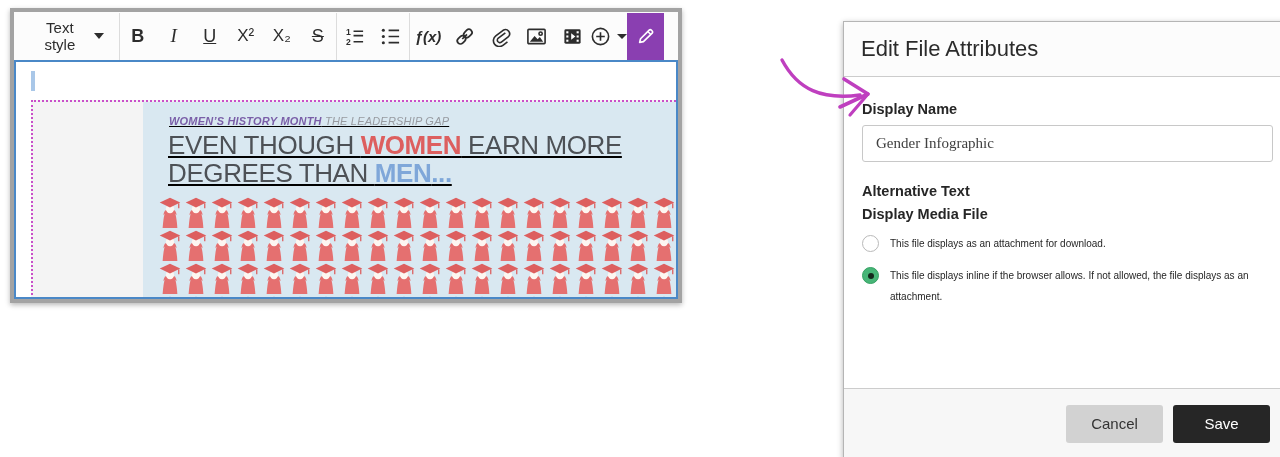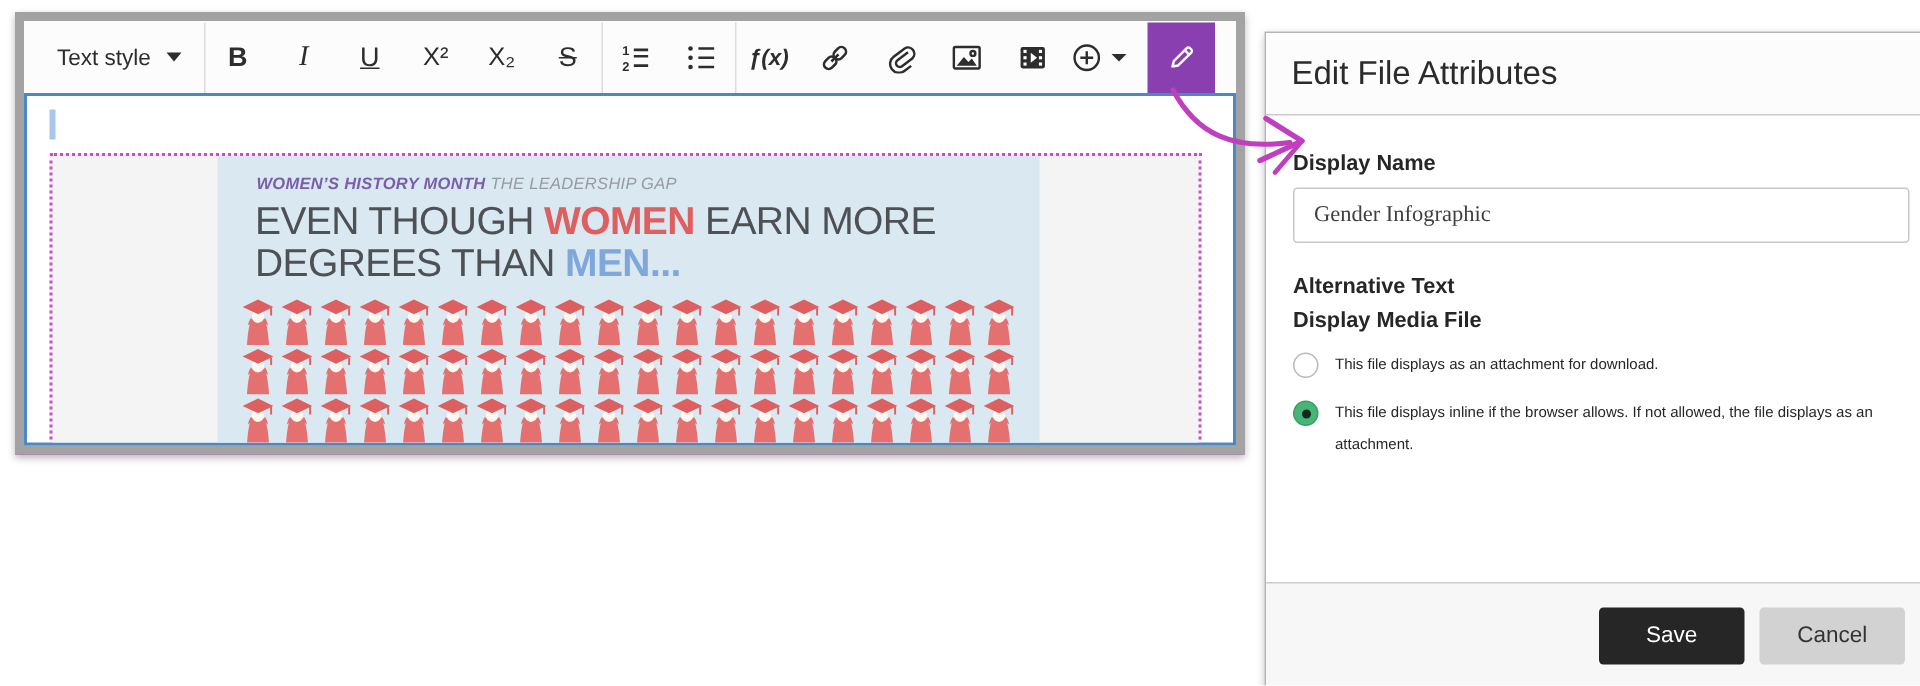--- a/index.html
+++ b/index.html
@@ -1,22 +1,22 @@
 <!DOCTYPE html>
 <html><head>
 <meta charset="utf-8">
 <style>
   * { margin:0; padding:0; box-sizing:border-box; }
   html,body { width:1280px; height:457px; background:#ffffff;
     font-family:"Liberation Sans", sans-serif; }
   #canvas { position:relative; width:1280px; height:457px; overflow:hidden; background:#fff; }
 
   
-  .editor-card { position:absolute; left:10px; top:8px; width:820px; height:295px;
-    background:#a21caf; border:6px solid #a3a3a3; box-shadow:0 2px 5px rgba(0,0,0,.28); }
+  .editor-card { position:absolute; left:10px; top:8px; width:672px; height:295px;
+    background:#4d7c0f; border:4px solid #a3a3a3; box-shadow:0 2px 5px rgba(0,0,0,.28); }
   .toolbar { position:absolute; left:0; top:0; right:0; height:48px; background:#fcfcfc;
     display:flex; align-items:center; padding-left:10px; }
   .tb-sep { width:1px; height:47px; background:#dcdcdc; flex:none; }
   .text-style { display:flex; align-items:center; gap:10px; padding:0 15px 0 12px;
     height:47px; font-size:15px; color:#2d2d2d; background:none; border:none; cursor:pointer; }
   .dd-caret { width:0; height:0; border-left:5px solid transparent; border-right:5px solid transparent;
     border-top:6px solid #2d2d2d; display:inline-block; }
   .tb-btn { width:44px; height:47px; display:flex; align-items:center; justify-content:center;
     background:none; border:none; font-size:17px; color:#2d2d2d; cursor:pointer; gap:6px; }
   .tb-btn svg { width:21px; height:21px; }
@@ -29,21 +29,21 @@
   .tb-active svg { width:20px; height:20px; }
 
   .content { position:absolute; left:0; right:0; top:48px; bottom:0;
     border:2px solid #4a88c7; background:#fff; overflow:hidden; }
   .caret-bar { position:absolute; left:15px; top:9px; width:4px; height:20px; background:#a9c7e8; }
   .selection { position:absolute; left:15px; top:38px; width:768px; height:215px;
     background:#f4f4f4; border:2px dotted #c94fc9; }
 
   
   .infographic { position:absolute; left:127px; top:40px; width:548px; height:260px;
-    background:#d9e8f1; overflow:hidden; }
+    background:#d9e8f1; overflow:hidden;text-decoration:underline; }
   .info-kicker { margin:13px 0 0 26px; font-size:11px; font-style:italic; letter-spacing:.2px; }
   .kb { color:#7a5fa8; font-weight:700; }
   .kl { color:#979aa0; font-weight:400; }
   .info-headline { margin:4px 0 0 25px; font-size:26px; line-height:28px;
     letter-spacing:-0.4px; color:#4d5156; }
   .hl-red { color:#dd5f5f; font-weight:700; }
   .hl-blue { color:#7fa7d9; font-weight:700; }
   .rows { margin:9px 0 0 14px; width:522px; position:relative; }
   .g-row { display:flex; height:33px; }
   .g-row svg { width:26px; height:32px; flex:none; }
@@ -879,18 +879,18 @@
             <span class="radio"></span>
             <span>This file displays as an attachment for download.</span>
           </label>
           <label class="radio-row">
             <span class="radio sel"></span>
             <span>This file displays inline if the browser allows. If not allowed, the file displays as an attachment.</span>
           </label>
         </div>
     </div>
     <div class="panel-footer">
+      <button class="btn btn-cancel">Cancel</button>
       <button class="btn btn-save">Save</button>
-      <button class="btn btn-cancel">Cancel</button>
     </div>
   </div>
 
 </div>
 
 </body></html>

